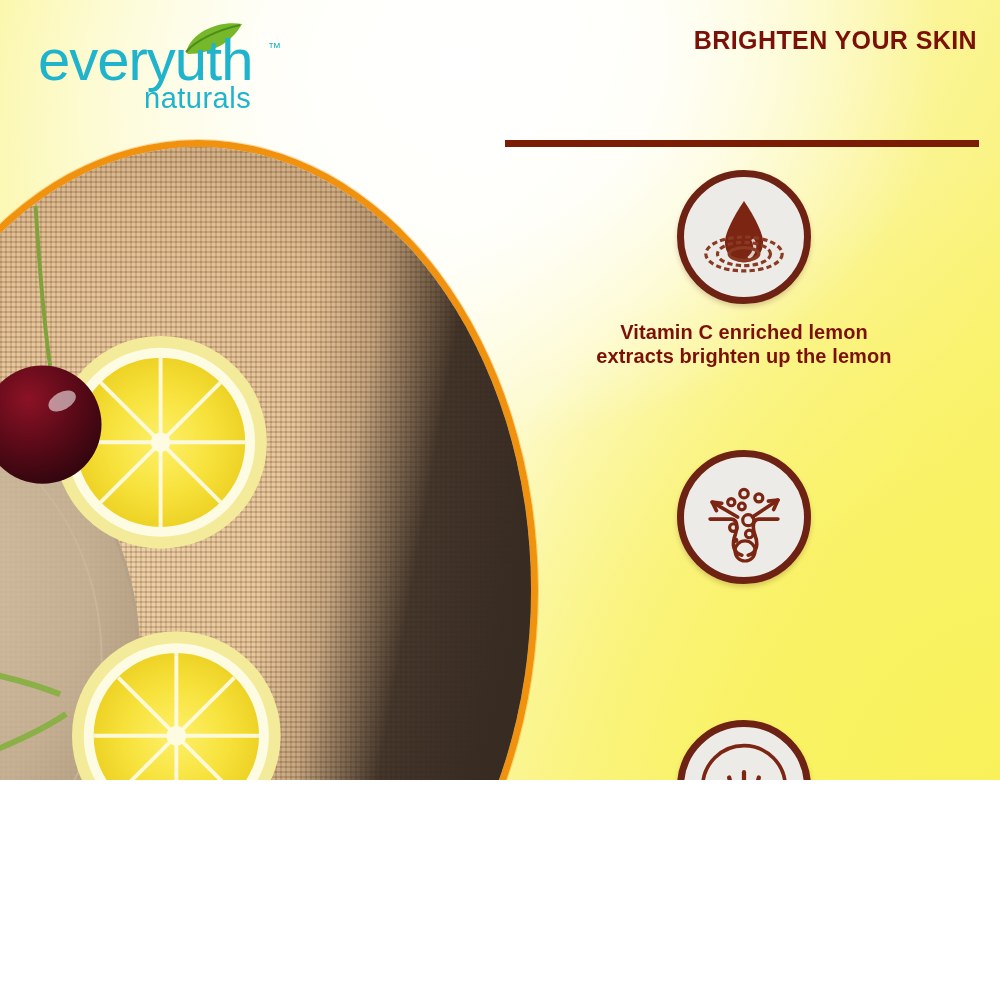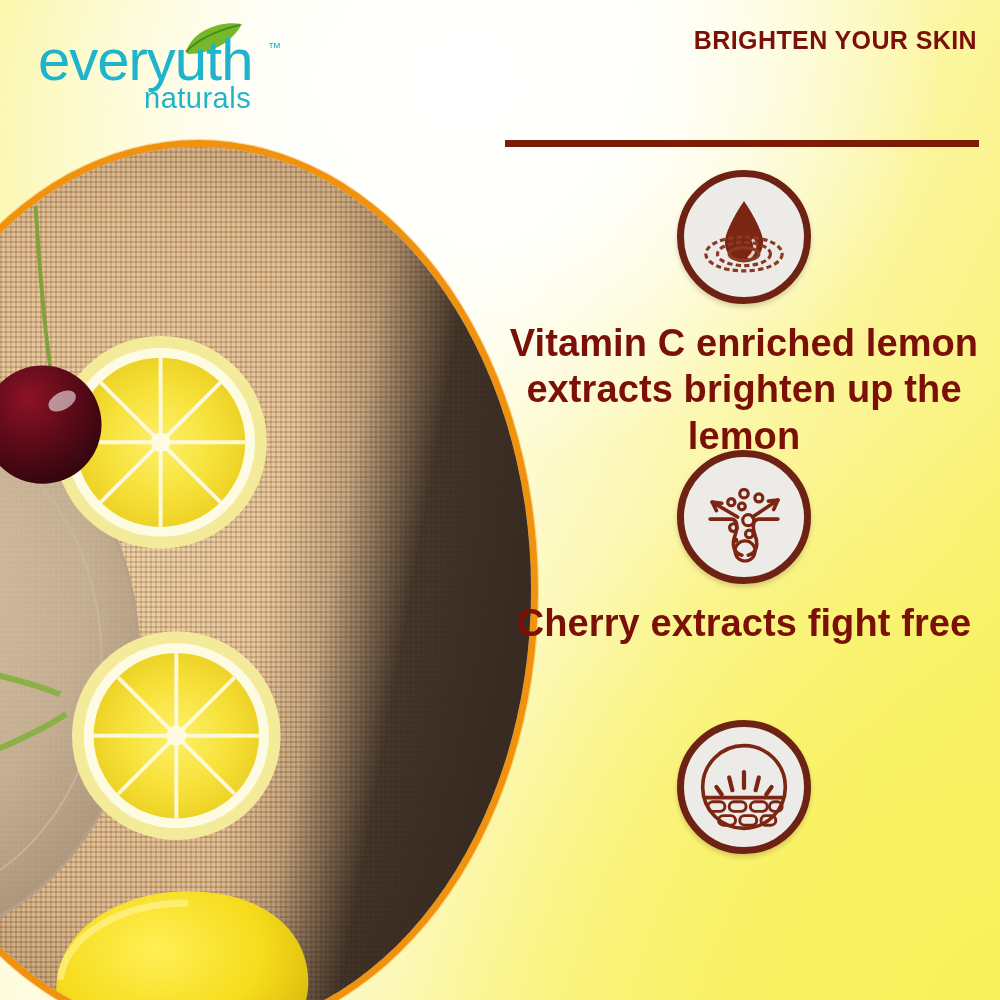--- a/index.html
+++ b/index.html
@@ -4,21 +4,21 @@
 <title>Everyuth Naturals — Brighten Your Skin</title>
 <style>
   html, body {
     margin: 0;
     padding: 0;
     background: #ffffff;
   }
   #poster {
     position: relative;
     width: 1000px;
-    height: 1000px;
+    height: 780px;
     overflow: hidden;
     font-family: "Liberation Sans", sans-serif;
     
     background-color: #fdfbe0;
     background-image:
       radial-gradient(ellipse 780px 620px at 46% 8%, #ffffff 0%, rgba(255,255,255,0.85) 26%, rgba(255,255,255,0) 62%),
       radial-gradient(ellipse 900px 900px at 104% 104%, #f8f158 0%, #f9f263 30%, rgba(250,244,120,0) 72%),
       linear-gradient(115deg, #fbf7a8 0%, #fdfbd6 24%, #fefde8 42%, #fbf59a 68%, #f7f059 100%);
   }
 
@@ -118,21 +118,21 @@
     transform: translate(-50%, -50%);
     width: 106px; height: 106px;
     display: block;
   }
 
   .feature-text {
     margin-top: 16px;
     color: #7b1008;
     font-family: "Liberation Sans", sans-serif;
     font-weight: bold;
-    font-size: 38px;
+    font-size: 20px;
     line-height: 1.22;
     letter-spacing: 0.1px;
   }
   .feature-text .ln { display: block; }
 </style>
 </head>
 <body>
 
 <div id="poster">
 
@@ -299,21 +299,20 @@
           <circle cx="48" cy="40" r="3.2"></circle>
           <circle cx="54" cy="53" r="5.2"></circle>
           <circle cx="40" cy="60" r="3.6"></circle>
           <circle cx="55" cy="66" r="3.6"></circle>
           <circle cx="51" cy="82" r="9.5"></circle>
         </g>
         <circle cx="42" cy="72" r="2.6" fill="#7b2512"></circle>
       </svg>
     </div>
     <div class="feature-text">
-      <span class="ln">Cherry extracts fight free</span>
     </div>
   </div>
 
   <div class="feature f3">
     <div class="icon-badge">
       <svg viewBox="0 0 100 100">
 
         <circle cx="50" cy="50" r="39" fill="none" stroke="#7b2512" stroke-width="3.4"></circle>
 
         <g stroke="#7b2512" stroke-width="4" stroke-linecap="round">

